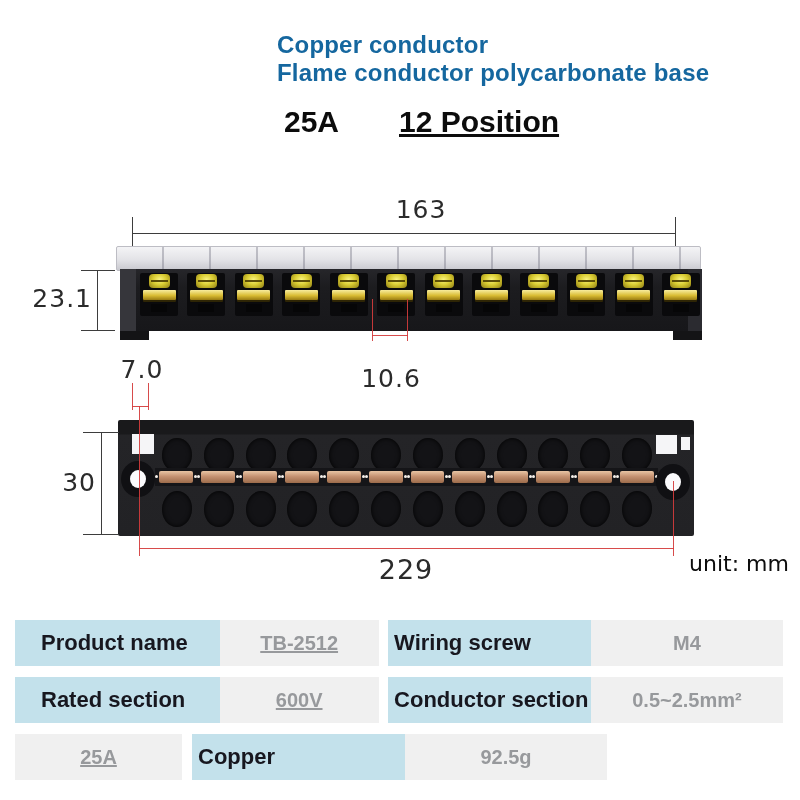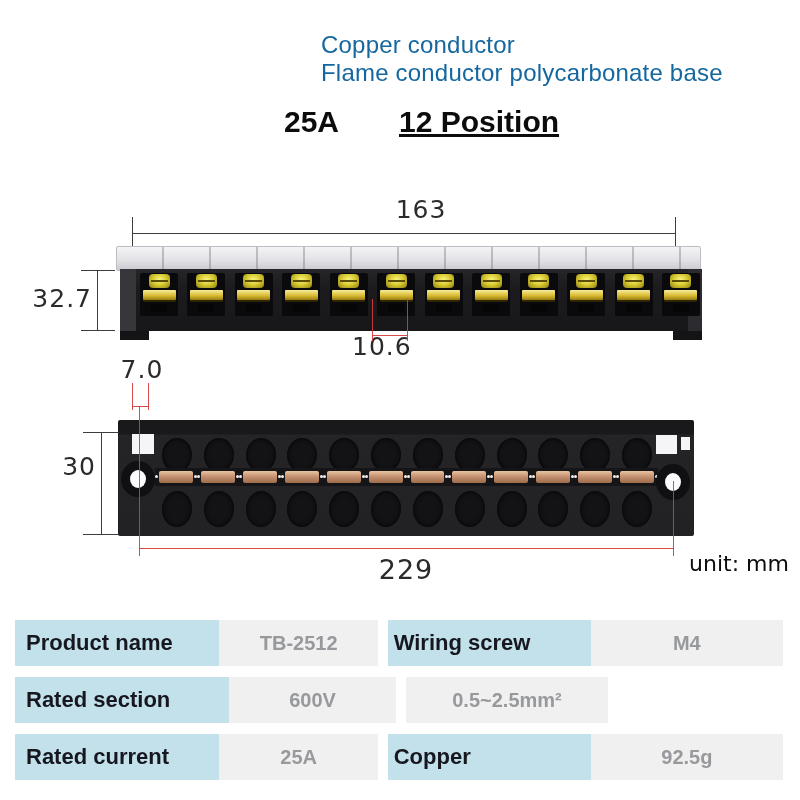--- a/index.html
+++ b/index.html
@@ -10,22 +10,22 @@
     --label-ink:#17171f;
     --value-ink:#97999c;
     --dim-ink:#2b2b2b;
   }
   *{margin:0;padding:0;box-sizing:border-box;}
   html,body{width:800px;height:800px;background:#ffffff;overflow:hidden;
     font-family:"Liberation Sans",sans-serif;}
   .page{position:relative;width:800px;height:800px;background:#fff;}
 
   
-  .hdr-blue{position:absolute;left:277px;font-weight:normal;font-size:24px;
-    color:var(--blue-title);letter-spacing:.2px;white-space:nowrap;margin-left:44px;}
+  .hdr-blue{position:absolute;left:277px;font-weight:bold;font-size:24px;
+    color:var(--blue-title);letter-spacing:.2px;white-space:nowrap;}
   .hdr-line1{top:31px;}
   .hdr-line2{top:59px;}
   .hdr-black{position:absolute;top:105px;font-weight:bold;font-size:30px;
     color:#0c0c0c;white-space:nowrap;}
   .hdr-rating{left:284px;}
   .hdr-positions{left:399px;text-decoration:underline;}
 
   
   .dim-text{position:absolute;font-family:"DejaVu Sans",sans-serif;font-size:25px;
     color:var(--dim-ink);letter-spacing:1px;white-space:nowrap;}
@@ -83,22 +83,22 @@
   .wsq{position:absolute;background:#f5f5f7;}
 
   
   .spec{position:absolute;left:15px;top:620px;width:768px;}
   .spec-row{display:flex;margin-bottom:11px;height:46px;}
   .spec-row:last-child{margin-bottom:0;}
   .cell{height:46px;line-height:46px;font-weight:bold;white-space:nowrap;overflow:hidden;}
   .c-label{background:var(--cell-blue);color:var(--label-ink);font-size:22px;}
   .c-value{background:var(--cell-gray);color:var(--value-ink);font-size:20px;
     text-align:center;}
-  .c-l1{width:214px;padding-left:11px;}
-  .c-v1{width:167px;}
+  .c-l1{width:214px;padding-left:26px;}
+  .c-v1{width:167px;text-decoration:underline;}
   .c-gap{width:10px;}
   .c-l2{width:213px;padding-left:6px;}
   .c-v2{width:202px;}
 </style>
 </head>
 <body>
 
 <div class="page">
 
   <div class="hdr-blue hdr-line1">Copper conductor</div>
@@ -175,29 +175,29 @@
           <div class="plate"></div>
           <div class="notch"></div>
         </div>
         <div class="terminal">
           <div class="screw"></div>
           <div class="plate"></div>
           <div class="notch"></div>
         </div>
       </div>
 
-    <div class="dim-text" style="left:24px;top:284px;width:68px;text-align:right;">32.7</div>
+    <div class="dim-text" style="left:24px;top:284px;width:68px;text-align:right;">23.1</div>
     <div class="dline" style="left:97px;top:270px;width:1px;height:61px;"></div>
     <div class="dline" style="left:81px;top:270px;width:34px;height:1px;"></div>
     <div class="dline" style="left:81px;top:330px;width:34px;height:1px;"></div>
 
     <div class="rline" style="left:372px;top:299px;width:1px;height:42px;"></div>
     <div class="rline" style="left:407px;top:299px;width:1px;height:42px;"></div>
     <div class="rline" style="left:372px;top:335px;width:36px;height:1px;"></div>
-    <div class="dim-text" style="left:352px;top:332px;width:78px;">10.6</div>
+    <div class="dim-text" style="left:352px;top:364px;width:78px;text-align:center;">10.6</div>
   </div>
 
   <div>
 
     <div class="dim-text" style="left:114px;top:355px;width:56px;text-align:center;">7.0</div>
     <div class="rline" style="left:132px;top:383px;width:1px;height:27px;"></div>
     <div class="rline" style="left:148px;top:383px;width:1px;height:27px;"></div>
     <div class="rline" style="left:132px;top:406px;width:17px;height:1px;"></div>
 
     <div class="bv-body">
@@ -243,21 +243,21 @@
           <div class="hole"></div>
           <div class="hole"></div>
           <div class="hole"></div>
           <div class="hole"></div>
           <div class="hole"></div>
         </div>
       <div class="mount mountL"></div>
       <div class="mount mountR"></div>
     </div>
 
-    <div class="dim-text" style="left:50px;top:452px;width:46px;text-align:right;">30</div>
+    <div class="dim-text" style="left:50px;top:468px;width:46px;text-align:right;">30</div>
     <div class="dline" style="left:101px;top:432px;width:1px;height:103px;"></div>
     <div class="dline" style="left:83px;top:432px;width:36px;height:1px;"></div>
     <div class="dline" style="left:83px;top:534px;width:36px;height:1px;"></div>
 
     <div class="rline" style="left:139px;top:406px;width:1px;height:150px;"></div>
     <div class="rline" style="left:673px;top:481px;width:1px;height:75px;"></div>
     <div class="rline" style="left:139px;top:548px;width:535px;height:1px;"></div>
     <div class="dim-text" style="left:366px;top:554px;width:80px;text-align:center;font-size:27px;">229</div>
 
     <div class="dim-text" style="left:689px;top:551px;font-size:22px;letter-spacing:0;color:#0d0d0d;">unit: mm</div>
@@ -268,24 +268,24 @@
       <div class="cell c-label c-l1">Product name</div>
       <div class="cell c-value c-v1">TB-2512</div>
       <div class="c-gap"></div>
       <div class="cell c-label c-l2">Wiring screw</div>
       <div class="cell c-value c-v2">M4</div>
     </div>
     <div class="spec-row">
       <div class="cell c-label c-l1">Rated section</div>
       <div class="cell c-value c-v1">600V</div>
       <div class="c-gap"></div>
+      <div class="cell c-label c-l2">Conductor section</div>
       <div class="cell c-value c-v2">0.5~2.5mm²</div>
     </div>
     <div class="spec-row">
-      <div class="cell c-label c-l1">Rated current</div>
       <div class="cell c-value c-v1">25A</div>
       <div class="c-gap"></div>
       <div class="cell c-label c-l2">Copper</div>
       <div class="cell c-value c-v2">92.5g</div>
     </div>
   </div>
 
 </div>
 
 </body></html>

